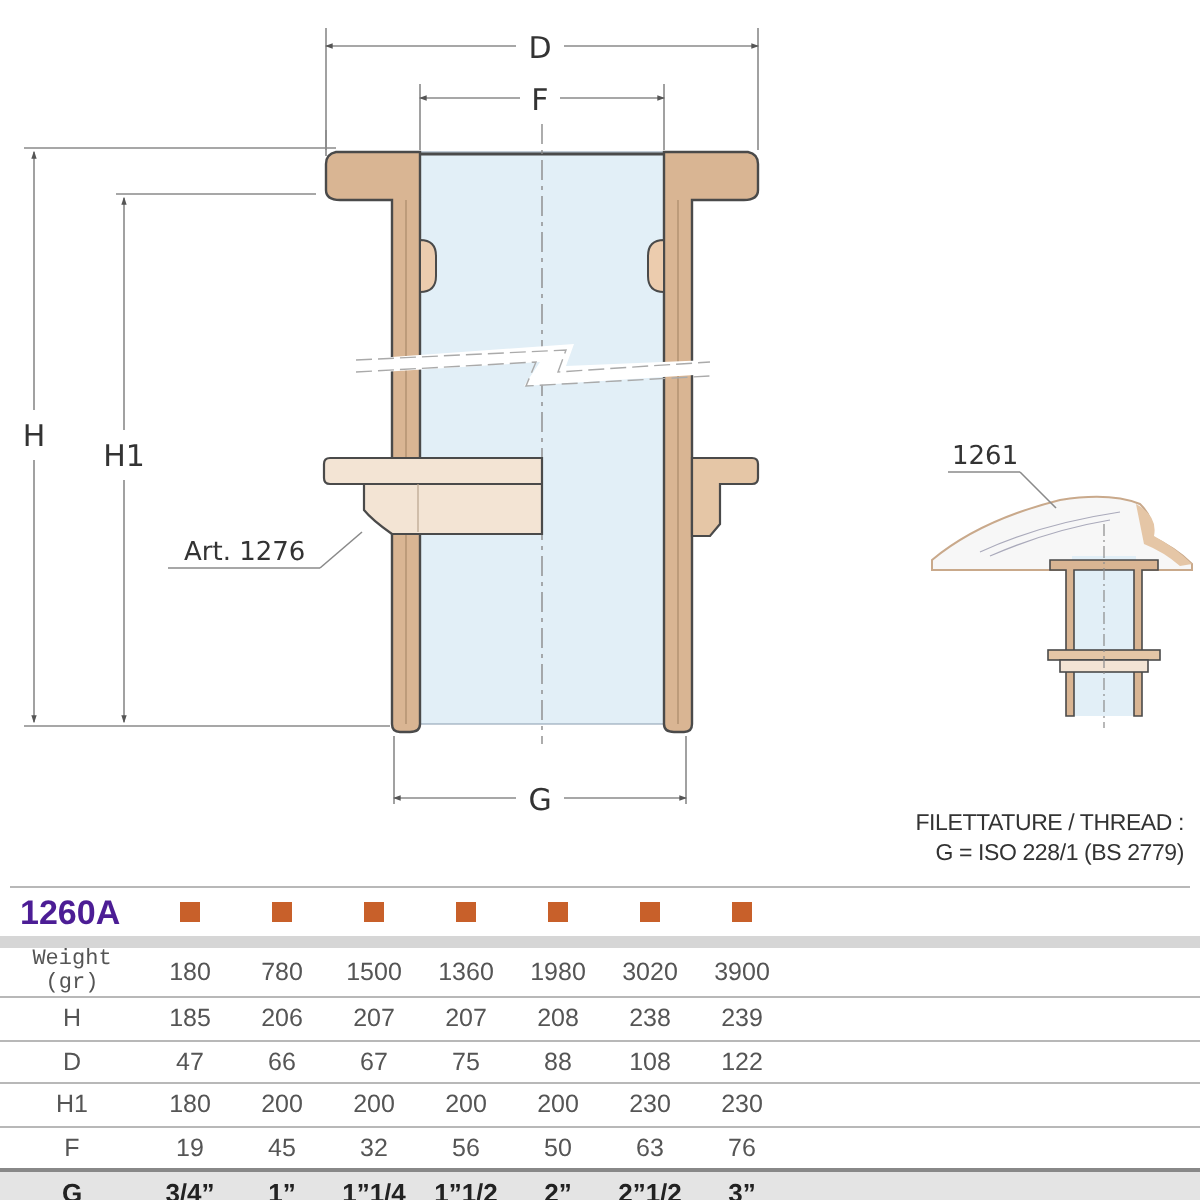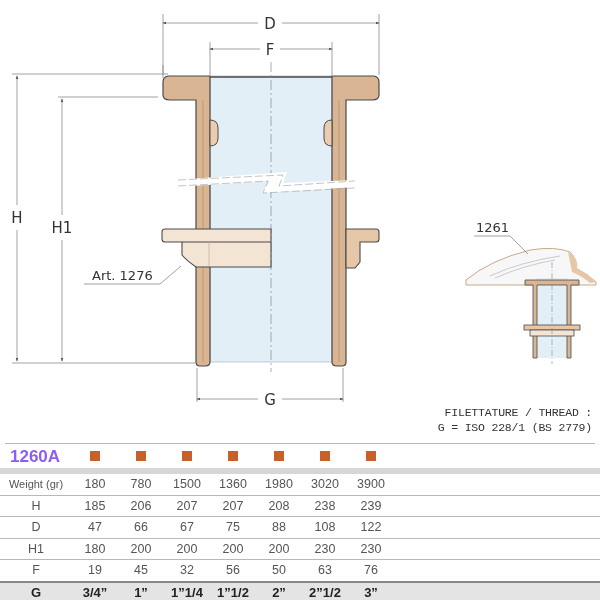--- a/index.html
+++ b/index.html
@@ -2,36 +2,36 @@
 <html><head>
 <meta charset="utf-8">
 <style>
   html, body { margin: 0; padding: 0; background: #ffffff; }
   body { width: 600px; height: 600px; position: relative; overflow: hidden;
          font-family: "Liberation Sans", sans-serif; color: #333; }
   .drawing { position: absolute; left: 0; top: 0; width: 600px; height: 440px; }
   .dim-label { font-family: "DejaVu Sans", sans-serif; font-size: 15px; fill: #333; }
   .callout-label { font-family: "DejaVu Sans", sans-serif; font-size: 13px; fill: #333; }
   .thread-note { position: absolute; right: 8px; top: 405px; text-align: right;
-                 font-family: Liberation Mono, monospace; font-size: 11.5px; line-height: 15px;
+                 font-family: Liberation Sans, sans-serif; font-size: 11.5px; line-height: 15px;
                  color: #333; letter-spacing: -0.2px; }
   .spec-table { position: absolute; left: 0; top: 446px; width: 600px; border-collapse: collapse;
                 font-family: "Liberation Sans", sans-serif; }
   .spec-table td { padding: 0; text-align: center; height: 20.5px; font-size: 12.5px; color: #555;
                    border-bottom: 1px solid #b8b8b8; }
   .spec-table td.label { width: 62px; }
   .spec-table td.val { width: 46px; }
   .spec-table td.spacer { width: auto; }
   .spec-table tr.model-row td { height: 22px; border-bottom: none; }
-  .spec-table tr.model-row td.label { font-size: 17px; font-weight: bold; color: #8b5cf6; text-align: left; padding-left: 10px; }
+  .spec-table tr.model-row td.label { font-size: 17px; font-weight: bold; color: #4c1d95; text-align: left; padding-left: 10px; }
   .swatch { display: inline-block; width: 10px; height: 10px; }
   .spec-table tr.divider td { height: 6px; background: #d6d6d6; border-bottom: none; }
   .spec-table tr.g-row td { background: #e4e4e4; font-weight: bold; color: #222; font-size: 13px;
                             border-top: 2px solid #888; border-bottom: 2px solid #888; height: 20px; }
-  .spec-table tr.weight-row td.label { font-size: 11px; }
+  .spec-table tr.weight-row td.label { font-size: 11px; font-family: Liberation Mono, monospace; }
   .top-rule { position: absolute; left: 5px; right: 5px; top: 443px; height: 1px; background: #b8b8b8; }
 </style>
 </head>
 <body>
 
 <svg class="drawing" viewBox="0 0 600 440" width="600" height="440" xmlns="http://www.w3.org/2000/svg">
   <defs>
     <marker id="arr" viewBox="0 0 6 6" refX="5" refY="3" markerWidth="5" markerHeight="5" orient="auto-start-reverse">
       <path d="M0,1 L6,3 L0,5 z" fill="#555"></path>
     </marker>

